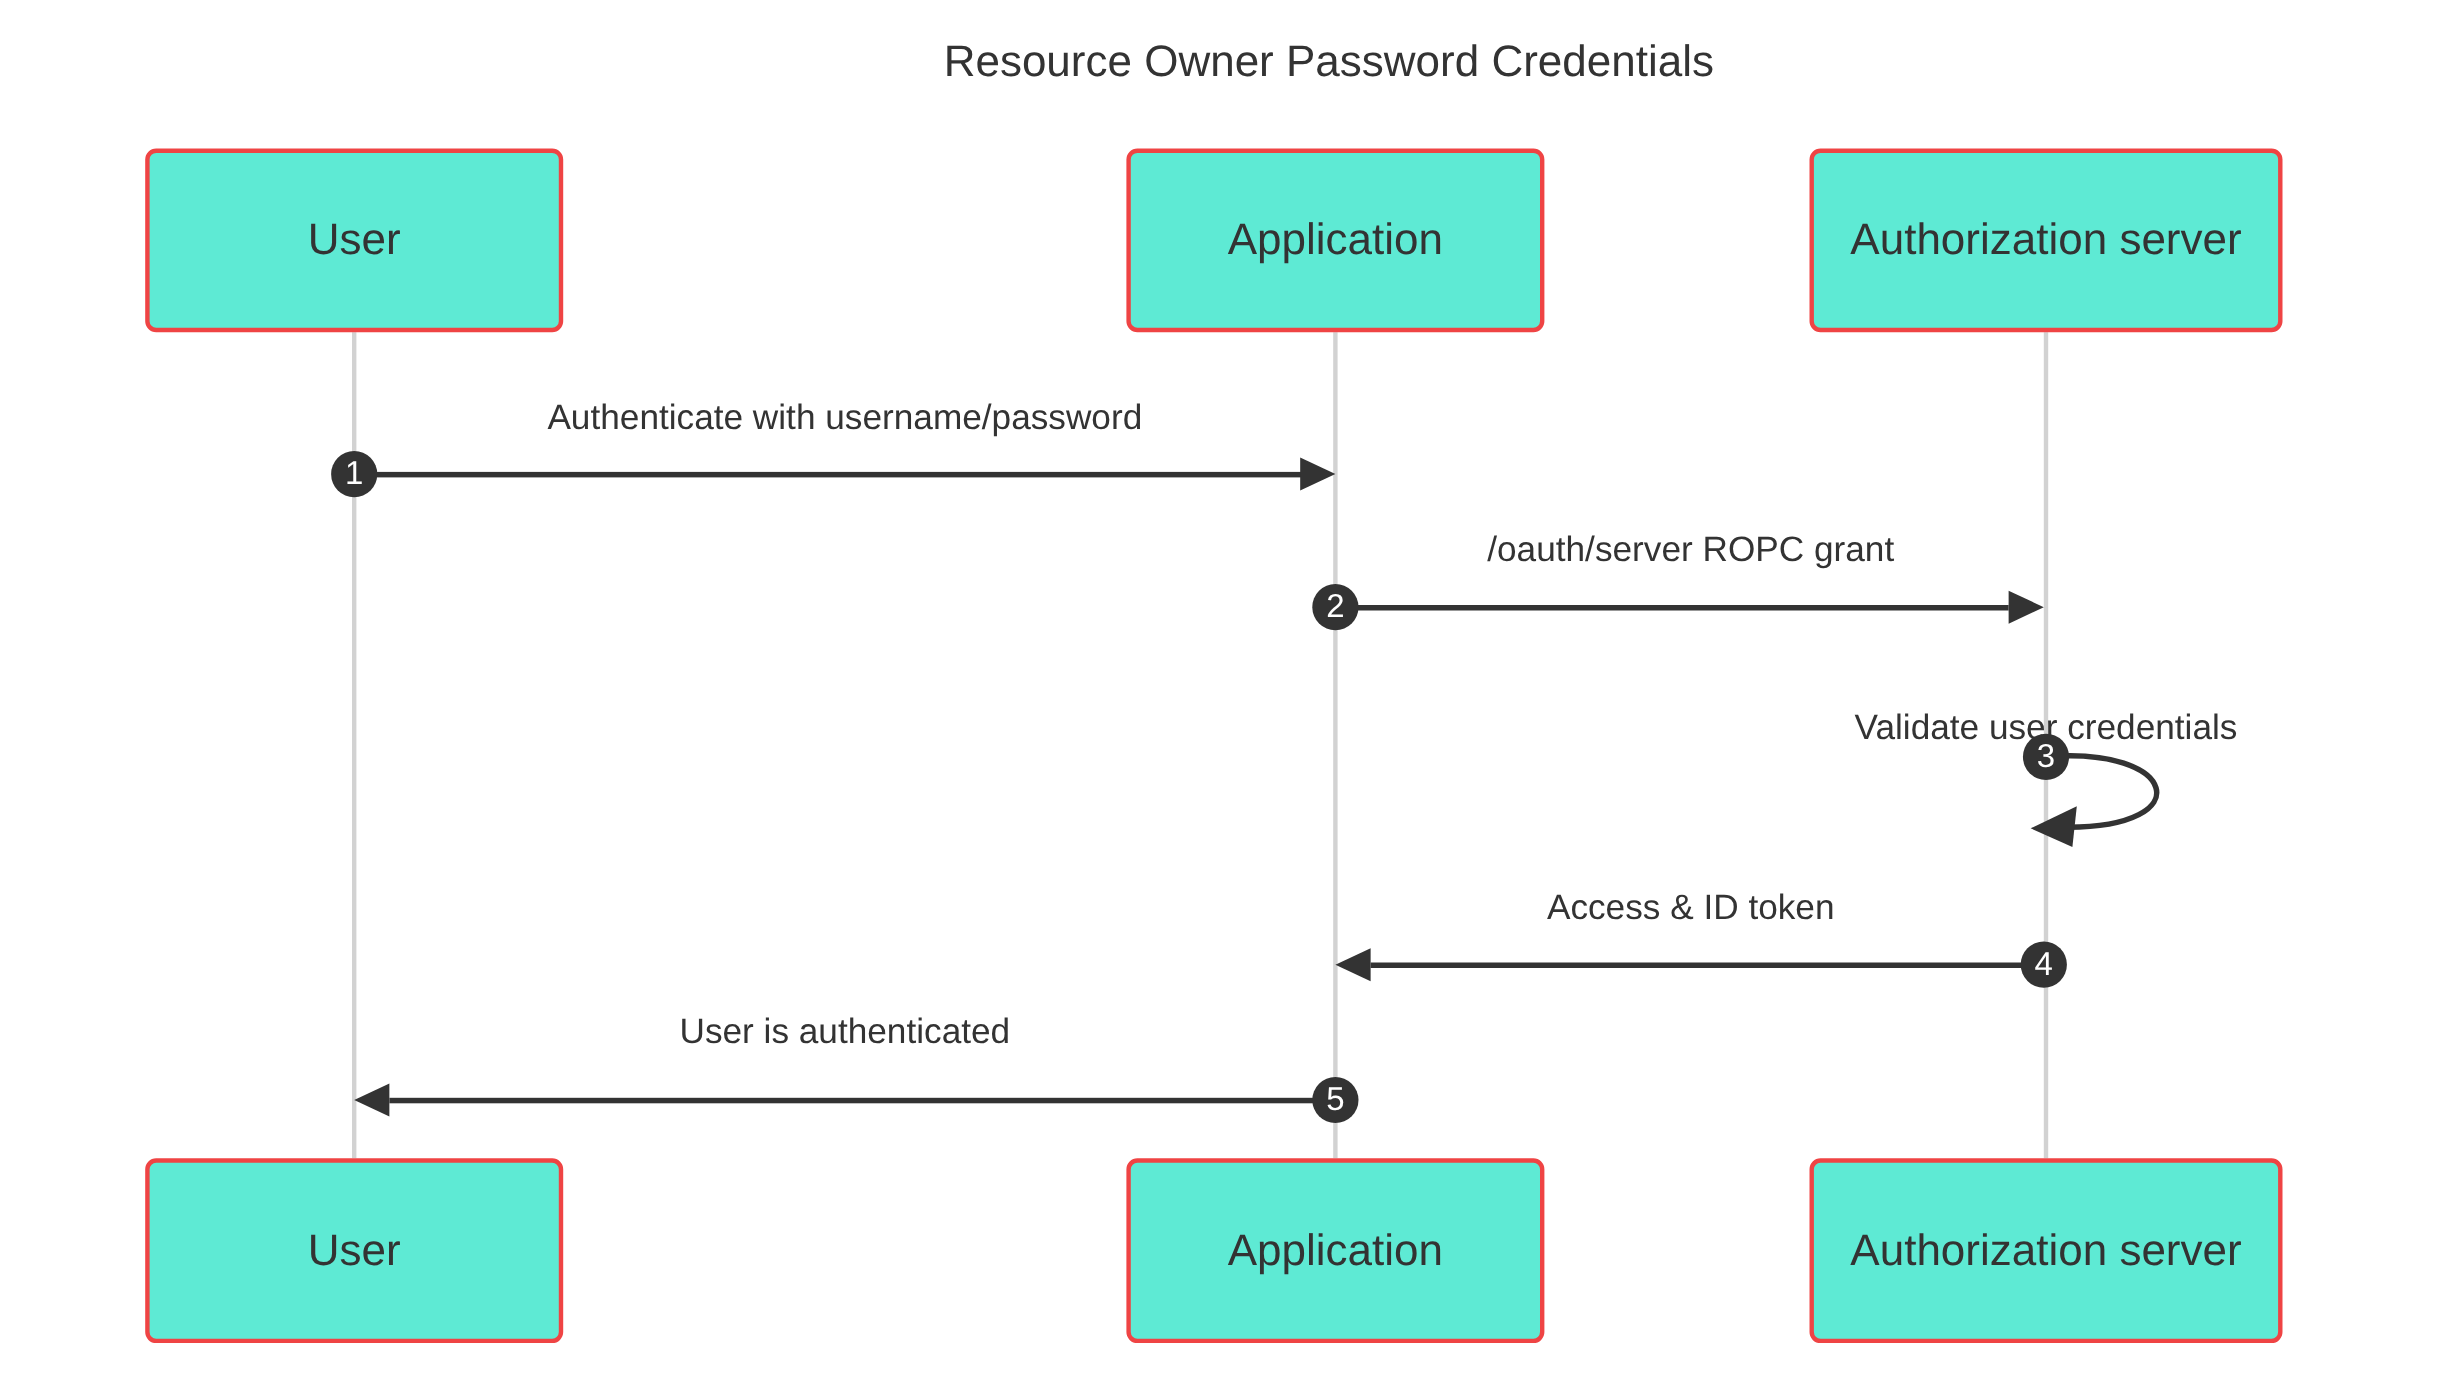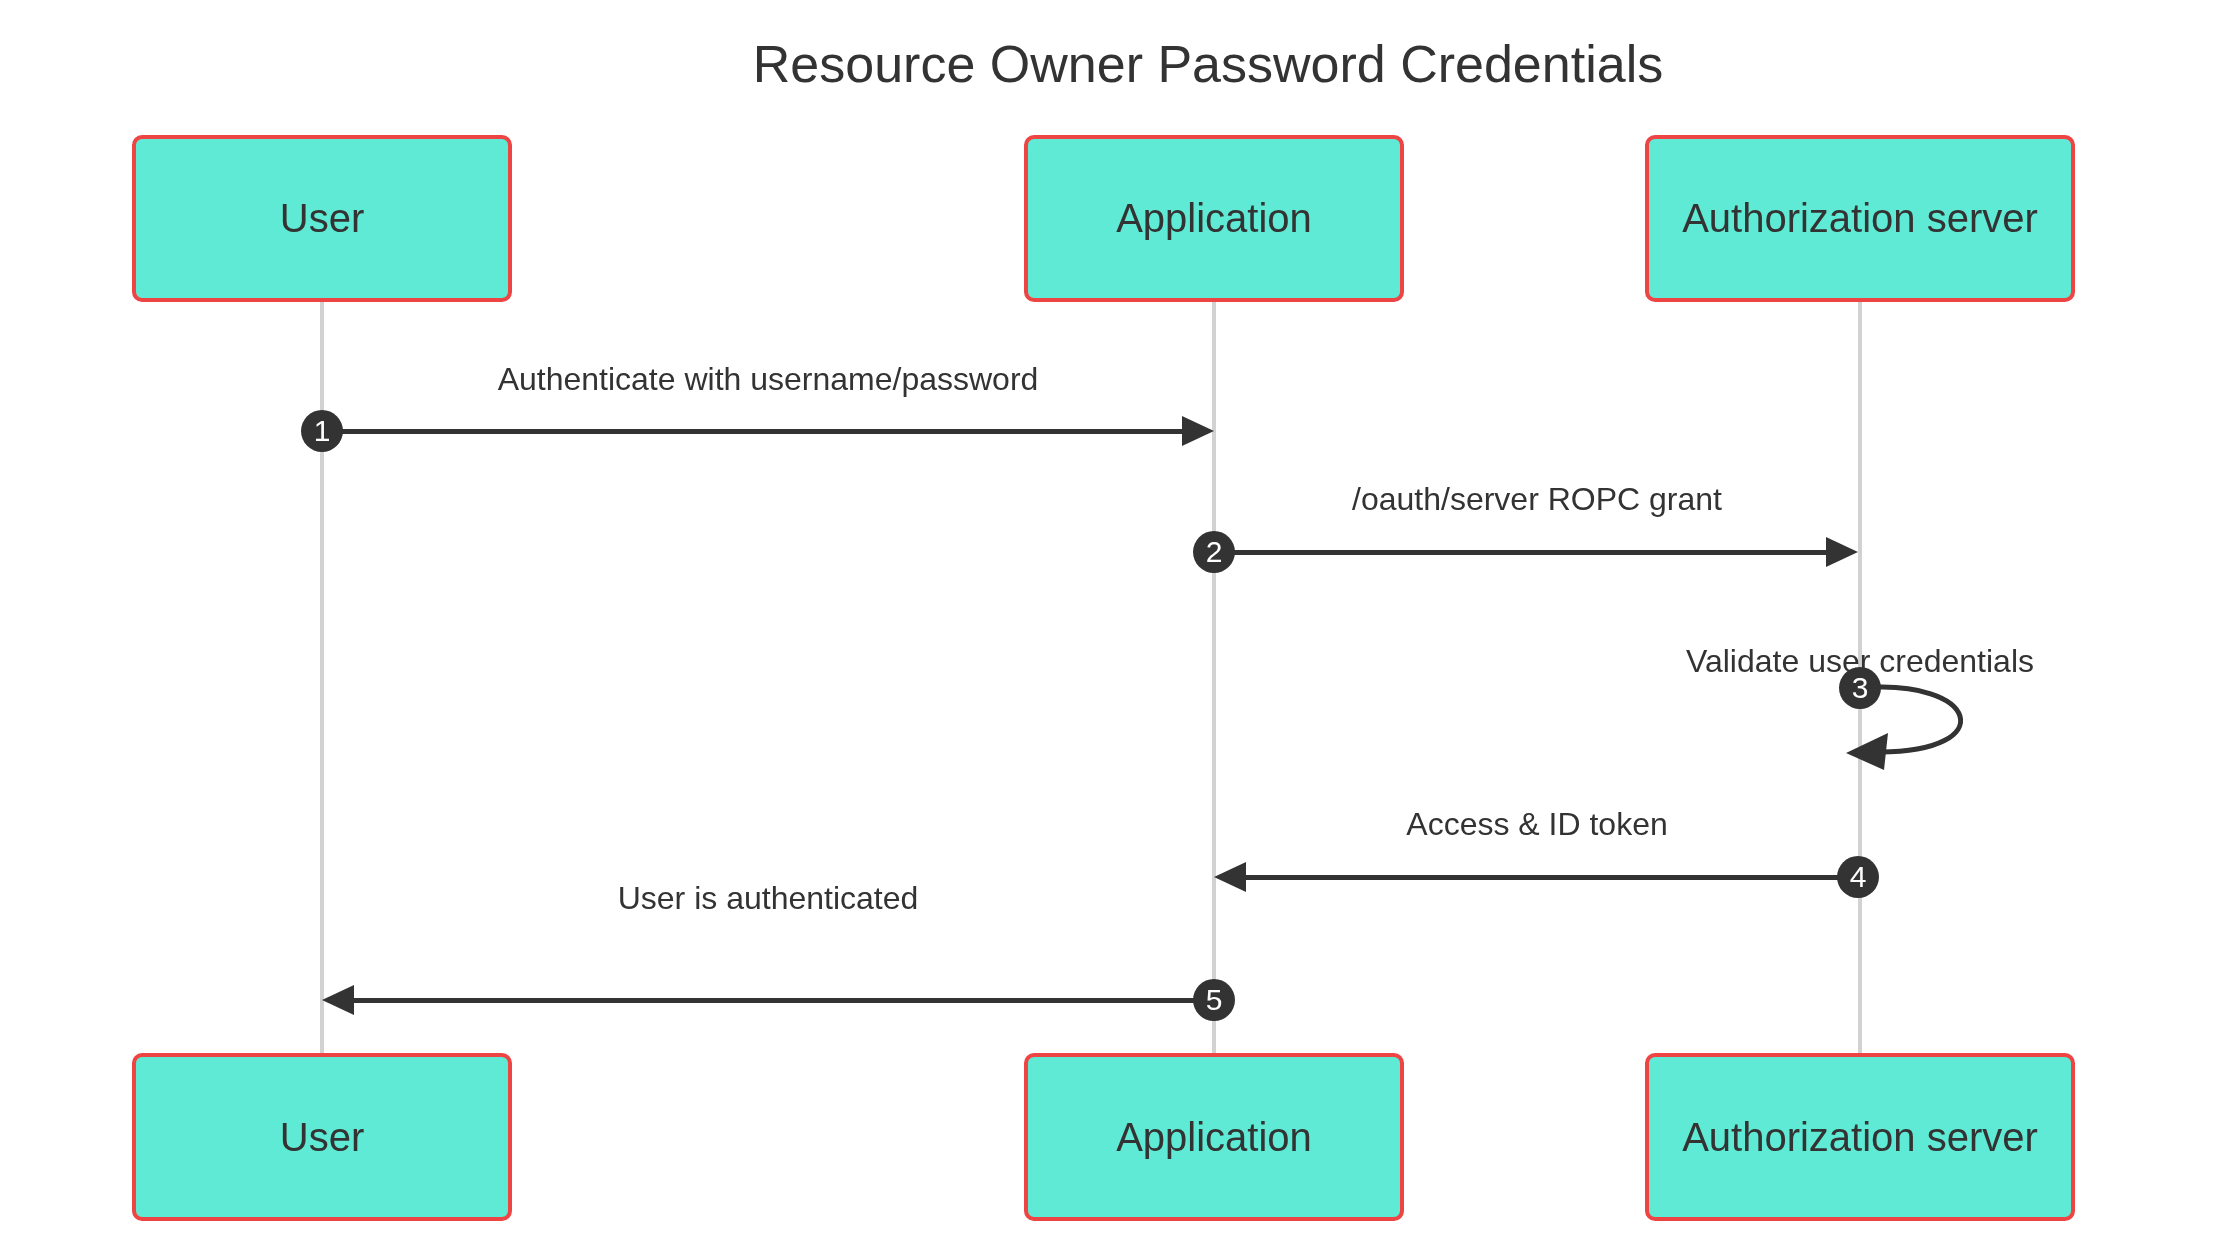--- a/index.html
+++ b/index.html
@@ -11,21 +11,21 @@
     position:relative;
     width:2216px;height:1257px;
     background:#ffffff;
     overflow:hidden;
     color:#333333;
   }
   .title{
     position:absolute;
     top:34px;left:1208px;
     transform:translateX(-50%);
-    font-size:52px;
+    font-size:40px;
     white-space:nowrap;
     color:#333333;
   }
   .lifeline{
     position:absolute;
     top:302px;height:751px;width:4px;
     background:#d2d2d2;
   }
   .actor{
     position:absolute;
@@ -112,21 +112,21 @@
   <div class="badge" style="left:1193px;top:531px;">2</div>
 
   <div class="msg-label" style="left:1860px;top:609px;margin-top:34px;">Validate user credentials</div>
   <div class="badge" style="left:1839px;top:667px;">3</div>
 
   <div class="msg-label" style="left:1537px;top:806px;">Access &amp; ID token</div>
   <div class="msg-line" style="left:1246px;top:875px;width:612px;"></div>
   <div class="arrowhead left" style="left:1214px;top:862px;"></div>
   <div class="badge" style="left:1837px;top:856px;">4</div>
 
-  <div class="msg-label" style="left:768px;top:880px;">User is authenticated</div>
+  <div class="msg-label" style="left:768px;top:919px;">User is authenticated</div>
   <div class="msg-line" style="left:354px;top:998px;width:860px;"></div>
   <div class="arrowhead left" style="left:322px;top:985px;"></div>
   <div class="badge" style="left:1193px;top:979px;">5</div>
 
   <div class="actor" style="left:132px;top:1053px;width:380px;height:168px;">
     <span class="actor-label">User</span>
   </div>
   <div class="actor" style="left:1024px;top:1053px;width:380px;height:168px;">
     <span class="actor-label">Application</span>
   </div>

